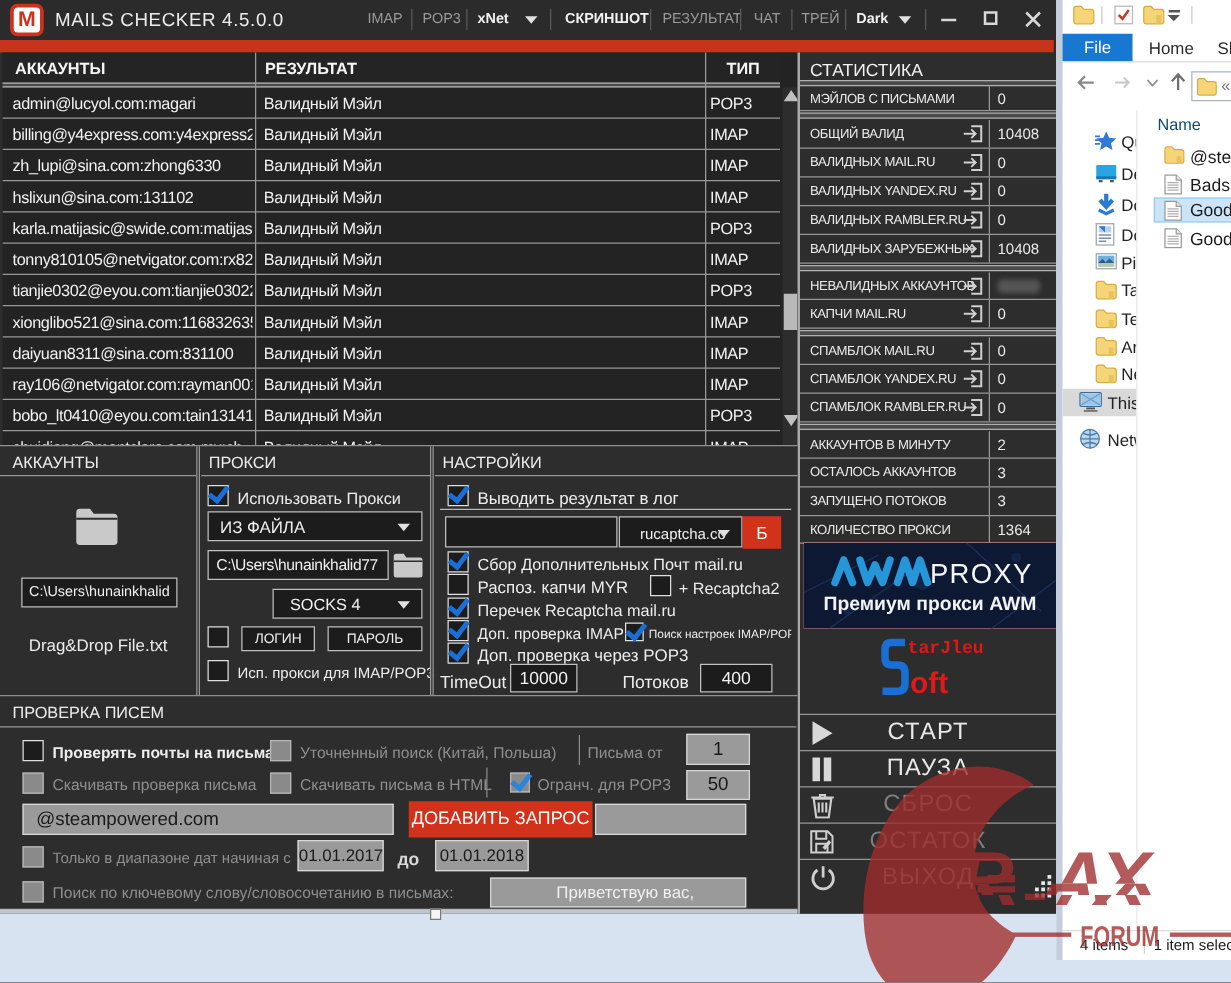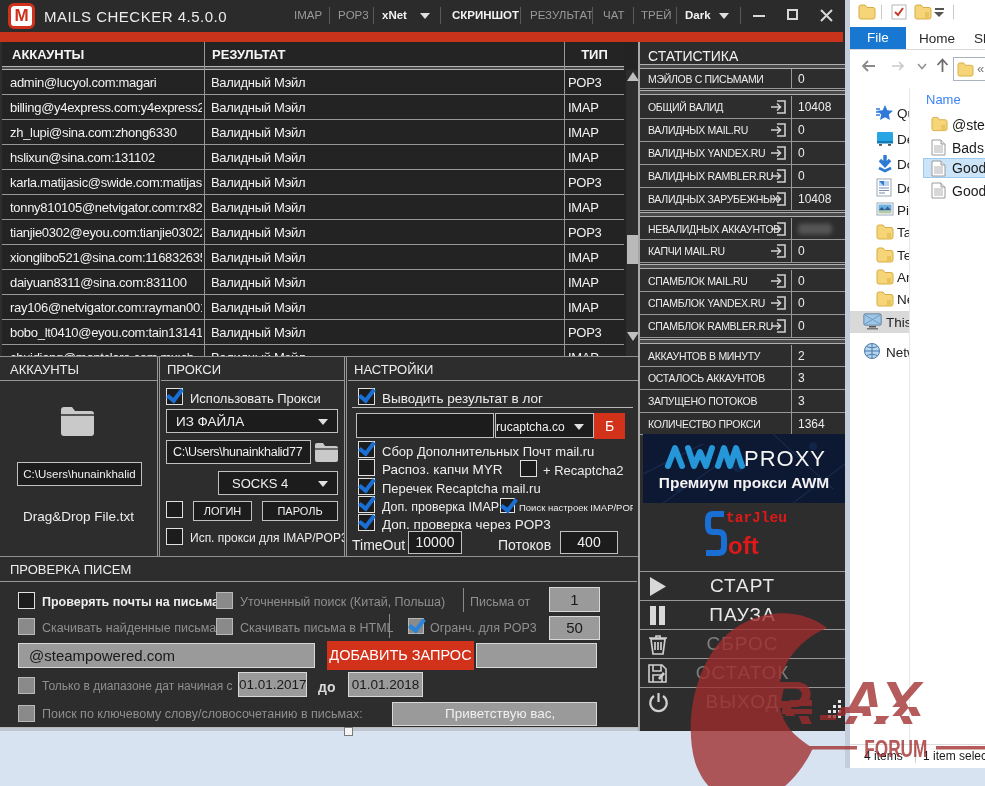--- a/index.html
+++ b/index.html
@@ -394,21 +394,21 @@
     <div class="cb" style="left:166px;top:171px;"></div>
     <div class="clabel" style="left:190px;top:174px;font-size:12px;">Исп. прокси для IMAP/POP3</div>
     <div class="pvsep" style="left:344px;"></div>
     <div class="pname" style="left:354px;">НАСТРОЙКИ</div>
     <div class="phsep" style="left:348px;width:290px;"></div>
     <div class="cb chk" style="left:358px;top:31px;"></div>
     <div class="clabel" style="left:382px;top:34px;font-size:13.5px;">Выводить результат в лог</div>
     <div style="position:absolute;left:352px;top:50px;width:281px;height:1px;background:#b8b8b8;"></div>
     <div class="inp" style="left:356px;top:56px;width:138px;height:25px;"></div>
     <div class="dd" style="left:495px;top:56px;width:99px;height:25px;">
-        <span style="position:absolute;left:0;top:6px;font-size:12px;">rucaptcha.co</span>
+        <span style="position:absolute;left:16px;top:6px;font-size:12px;">rucaptcha.co</span>
         <span class="caret2" style="top:10px;"></span>
       </div>
     <div class="redbtn" style="left:594px;top:56px;width:31px;height:26px;font-size:14px;line-height:26px;">Б</div>
     <div class="cb chk" style="left:358px;top:84px;"></div>
     <div class="clabel" style="left:382px;top:87px;font-size:13px;">Сбор Дополнительных Почт mail.ru</div>
     <div class="cb" style="left:358px;top:102px;"></div>
     <div class="clabel" style="left:382px;top:105px;font-size:13.5px;">Распоз. капчи MYR</div>
     <div class="cb" style="left:520px;top:103px;"></div>
     <div class="clabel" style="left:543px;top:106px;font-size:13px;">+ Recaptcha2</div>
     <div class="cb chk" style="left:358px;top:121px;"></div>
@@ -428,21 +428,21 @@
     <div class="pname" style="left:10px;font-size:13px;">ПРОВЕРКА ПИСЕМ</div>
     <div class="phsep" style="left:0;width:637px;top:24px;"></div>
     <div class="cb" style="left:18px;top:35px;"></div>
     <div class="clabel" style="left:42px;top:38px;font-size:12.5px;font-weight:bold;">Проверять почты на письма</div>
     <div class="cb gray" style="left:216px;top:35px;"></div>
     <div class="glabel" style="left:240px;top:38px;font-size:12.5px;">Уточненный поиск (Китай, Польша)</div>
     <div style="position:absolute;left:463px;top:31px;width:1px;height:24px;background:#8a8a8a;"></div>
     <div class="glabel" style="left:470px;top:38px;font-size:12.5px;">Письма от</div>
     <div class="ginp" style="left:549px;top:30px;width:51px;height:25px;font-size:15px;text-align:center;line-height:23px;">1</div>
     <div class="cb gray" style="left:18px;top:61px;"></div>
-    <div class="glabel" style="left:42px;top:64px;font-size:12.5px;">Скачивать найденные письма</div>
+    <div class="glabel" style="left:42px;top:64px;font-size:12.5px;">Скачивать проверка письма</div>
     <div class="cb gray" style="left:216px;top:61px;"></div>
     <div class="glabel" style="left:240px;top:64px;font-size:12.5px;">Скачивать письма в HTML</div>
     <div style="position:absolute;left:389px;top:57px;width:1px;height:24px;background:#8a8a8a;"></div>
     <div class="cb gray chk" style="left:408px;top:61px;width:16px;height:16px;"></div>
     <div class="glabel" style="left:430px;top:64px;font-size:12.5px;">Огранч. для POP3</div>
     <div class="ginp" style="left:549px;top:59px;width:51px;height:24px;font-size:15px;text-align:center;line-height:22px;">50</div>
     <div class="ginp" style="left:18px;top:86px;width:297px;height:25px;font-size:15px;line-height:23px;"><span style="margin-left:10px;">@steampowered.com</span></div>
     <div class="redbtn" style="left:327px;top:84px;width:147px;height:29px;font-size:14.5px;line-height:29px;">ДОБАВИТЬ ЗАПРОС</div>
     <div class="ginp" style="left:476px;top:86px;width:121px;height:25px;"></div>
     <div class="cb gray" style="left:18px;top:120px;"></div>
@@ -544,21 +544,21 @@
           <path d="M2 2 L17 11 M17 2 L2 11" stroke="#6a9cc8" stroke-width="1"></path>
           <rect x="6" y="13" width="7" height="1.5" fill="#555"></rect>
           <rect x="4" y="15" width="11" height="1.5" fill="#777"></rect>
         </svg><span style="position:absolute;left:23px;top:2px;font-size:13.5px;color:#222;">This PC</span></div>
     <div style="position:absolute;left:13px;top:255px;width:200px;"><svg width="19" height="17" viewBox="0 0 19 17">
           <circle cx="9" cy="8" r="7.5" fill="#b8d8f0" stroke="#4a7aa8"></circle>
           <path d="M2 8 H16 M9 0.5 V15.5 M3.5 3.5 Q9 6.5 14.5 3.5 M3.5 12.5 Q9 9.5 14.5 12.5" fill="none" stroke="#4a7aa8" stroke-width="1"></path>
         </svg><span style="position:absolute;left:23px;top:2px;font-size:13.5px;color:#222;">Netwo</span></div>
   </div>
   <div style="position:absolute;left:59px;top:88px;width:1px;height:655px;background:#e8e8e8;"></div>
-  <div style="position:absolute;left:76px;top:92px;font-size:13px;color:#3b82f6;">Name</div>
+  <div style="position:absolute;left:76px;top:92px;font-size:13px;color:#0c4a6e;">Name</div>
   <div style="position:absolute;left:60px;top:110px;width:75px;height:250px;overflow:visible;">
     <svg style="position:absolute;left:21px;top:6px;" width="17" height="16" viewBox="0 0 18 16">
         <path d="M1 3 Q1 1 3 1 H7 L9 3.5 H15 Q17 3.5 17 5.5 V13 Q17 15 15 15 H3 Q1 15 1 13 Z" fill="#f5d578" stroke="#d8ac45" stroke-width="1"></path>
         <rect x="11" y="9" width="4" height="6" fill="#e8c35c"></rect>
       </svg>
     <span style="position:absolute;left:42px;top:7px;font-size:14px;color:#1a1a1a;white-space:nowrap;">@steampow</span>
     <svg style="position:absolute;left:21px;top:29px;" width="15" height="17" viewBox="0 0 15 17">
         <path d="M1 1 H10 L14 5 V16 H1 Z" fill="#fff" stroke="#9a9a9a"></path>
         <path d="M10 1 V5 H14" fill="#e8e8e8" stroke="#9a9a9a"></path>
         <path d="M3 7 H12 M3 9 H12 M3 11 H12 M3 13 H12" stroke="#b0b0b0" stroke-width="1"></path>

